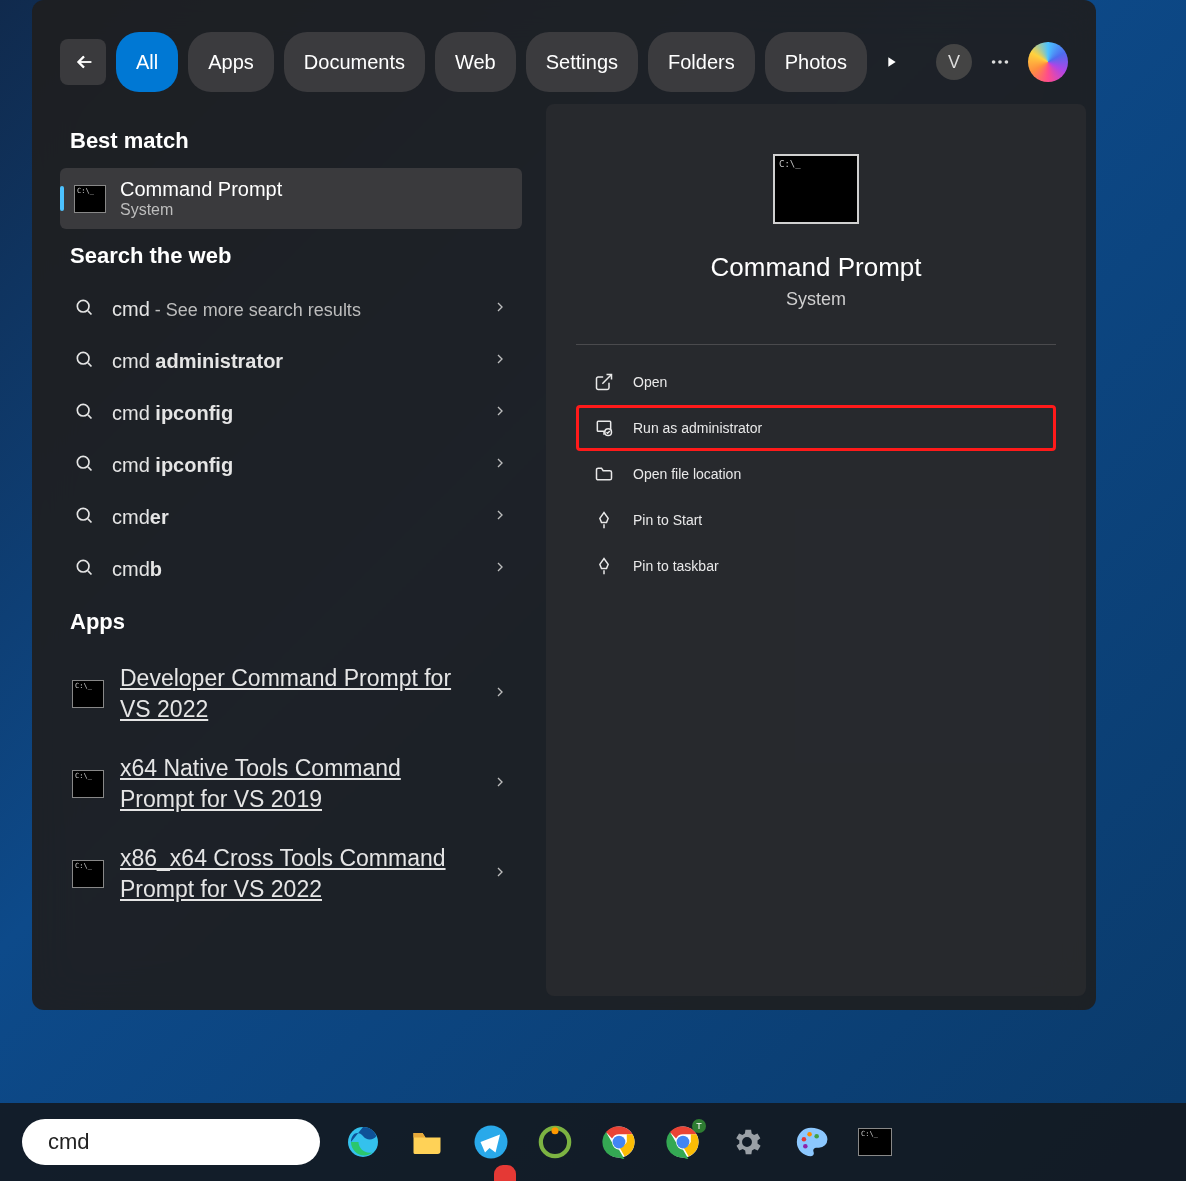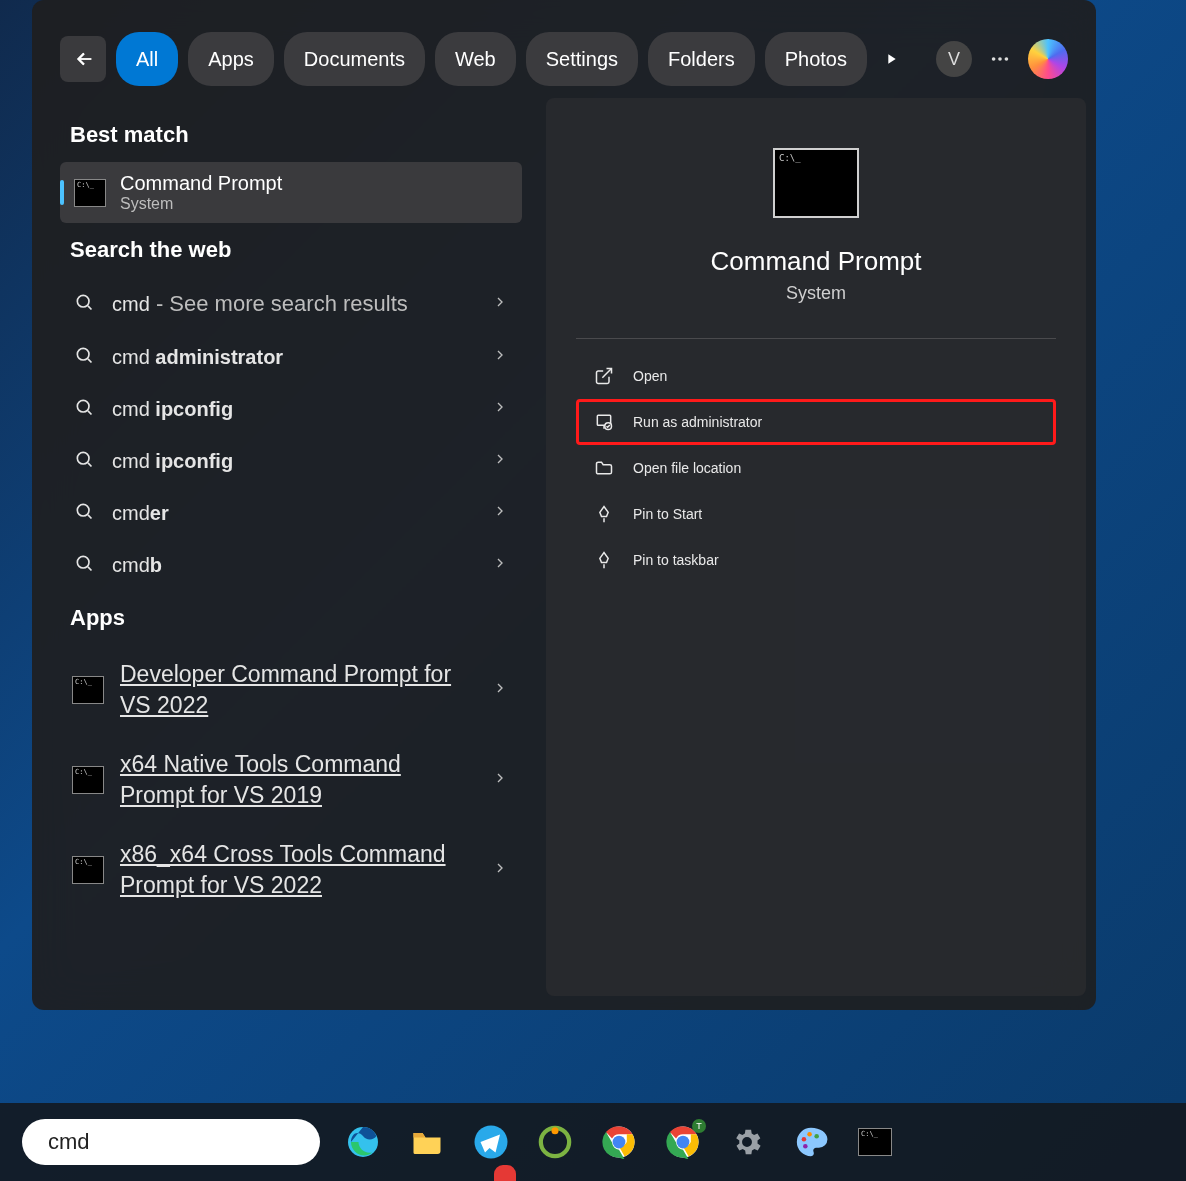--- a/index.html
+++ b/index.html
@@ -21,21 +21,21 @@
   }
   
   .tabs {
     display:flex; align-items:center; gap:10px; padding: 32px 28px 12px 28px;
   }
   .back-btn {
     width:46px; height:46px; border-radius:8px; background:#3a3a3d;
     display:flex; align-items:center; justify-content:center; cursor:pointer;
   }
   .pill {
-    height:54px; padding:0 20px; border-radius:23px; background:#3b3b3e;
+    height:60px; padding:0 20px; border-radius:23px; background:#3b3b3e;
     display:flex; align-items:center; font-size:20px; color:#fff; cursor:pointer;text-align:right;
   }
   .pill.active { background:#0078d4; }
   .tabs .spacer { flex:1; }
   .play-btn { width:28px; display:flex; align-items:center; justify-content:center; cursor:pointer;}
   .avatar {
     width:36px; height:36px; border-radius:50%; background:#444; color:#ddd;
     display:flex; align-items:center; justify-content:center; font-size:18px; cursor:pointer;
   }
   .dots { width:36px; display:flex; align-items:center; justify-content:center; color:#ddd; font-size:20px; cursor:pointer;}
@@ -67,21 +67,21 @@
   .best-row .txt .t1{ font-size:20px; }
   .best-row .txt .t2{ font-size:16px; color:#bdbdbd; }
 
   .row {
     display:flex; align-items:center; gap:16px; padding:14px 14px; cursor:pointer;
     border-radius:6px; margin-right:10px;
   }
   .row .mag { width:22px; flex:none; color:#e5e5e5;}
   .row .label { flex:1; font-size:20px; color:#e5e5e5; }
   .row .label .bold{ font-weight:600;}
-  .row .label .sub { color:#bdbdbd; font-size:22px;}
+  .row .label .sub { color:#bdbdbd; font-size:18px;}
   .row .chev { color:#bdbdbd; }
   .row.app .app-icon{ margin-left:-2px;}
   .row.app .label{ font-size:23px; line-height:1.35;text-decoration:underline;}
 
   
   .right {
     flex:1; background: rgba(46,46,50,0.6); border-radius:8px;
     display:flex; flex-direction:column; align-items:center; padding: 50px 30px 30px 30px;
   }
   .preview-icon {

